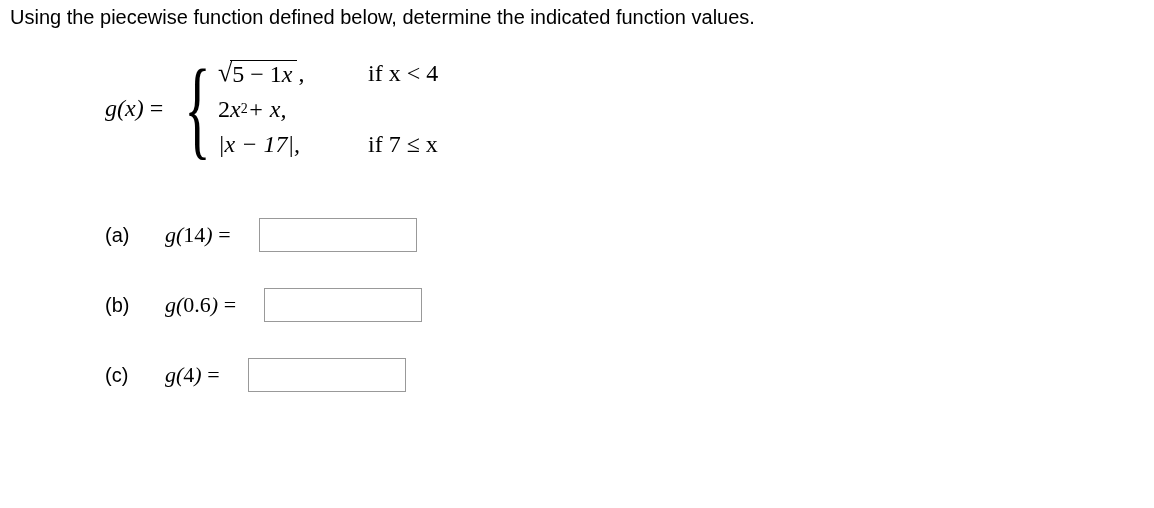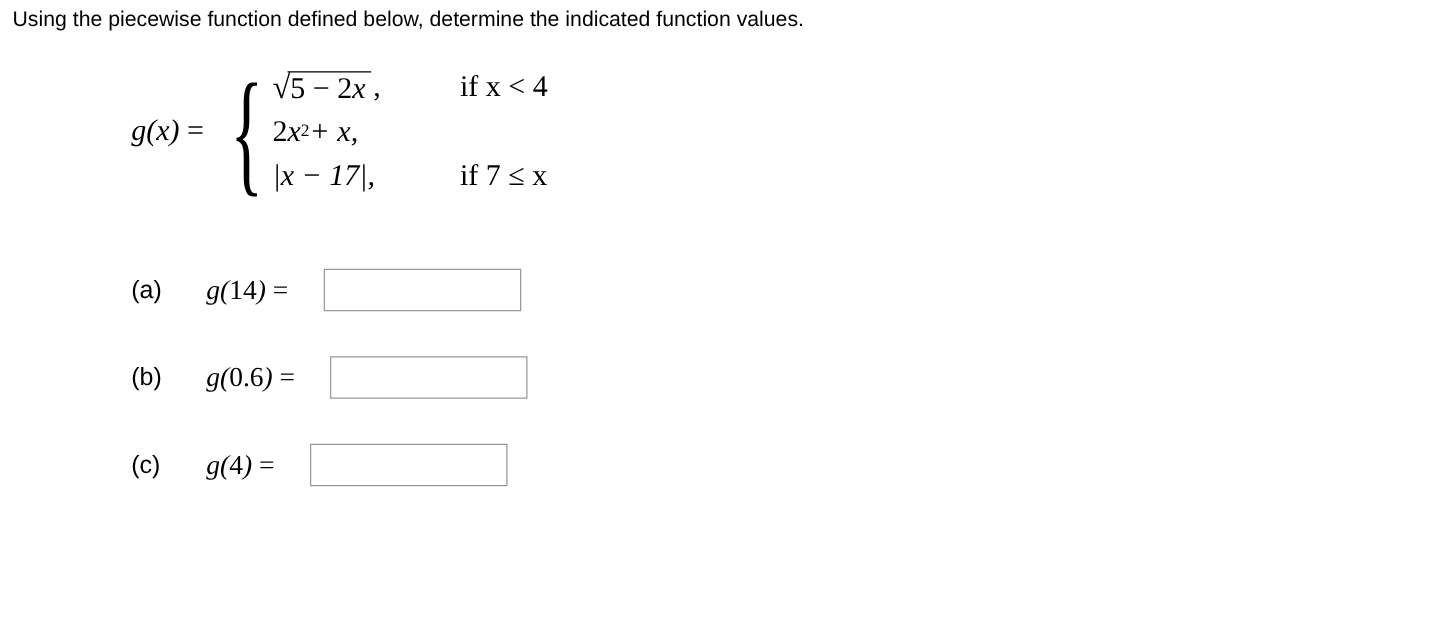--- a/index.html
+++ b/index.html
@@ -5,21 +5,21 @@
   body {
     font-family: Verdana, Arial, sans-serif;
     font-size: 20px;
     color: #000;
     margin: 0;
     padding: 6px 10px;
     width: 1154px;
     box-sizing: border-box;
   }
   .instruction {
-    font-size: 17px;
+    font-size: 20px;
     margin-bottom: 30px;
   }
   .definition {
     display: flex;
     align-items: center;
     font-family: 'Times New Roman', serif;
     font-size: 24px;
     font-style: italic;
     margin-left: 95px;
     margin-bottom: 60px;
@@ -116,21 +116,21 @@
   <span class="eq-lhs">
     <span>g</span>(<span>x</span>) <span style="font-style:normal">=</span>
   </span>
   <span class="brace">{</span>
   <div class="pieces">
 
     <div class="piece">
       <span class="expr">
         <span class="sqrt">
           <span class="radical">√</span>
-          <span class="radicand"><span>5 − 2</span><span class="var">x</span></span>
+          <span class="radicand"><span>5 − 1</span><span class="var">x</span></span>
         </span>
         <span style="font-style:normal; margin-left:2px;"> ,</span>
       </span>
       <span class="cond">if x &lt; 4</span>
     </div>
 
     <div class="piece">
       <span class="expr poly">
         <span>2</span>
           <span class="var">x</span>

